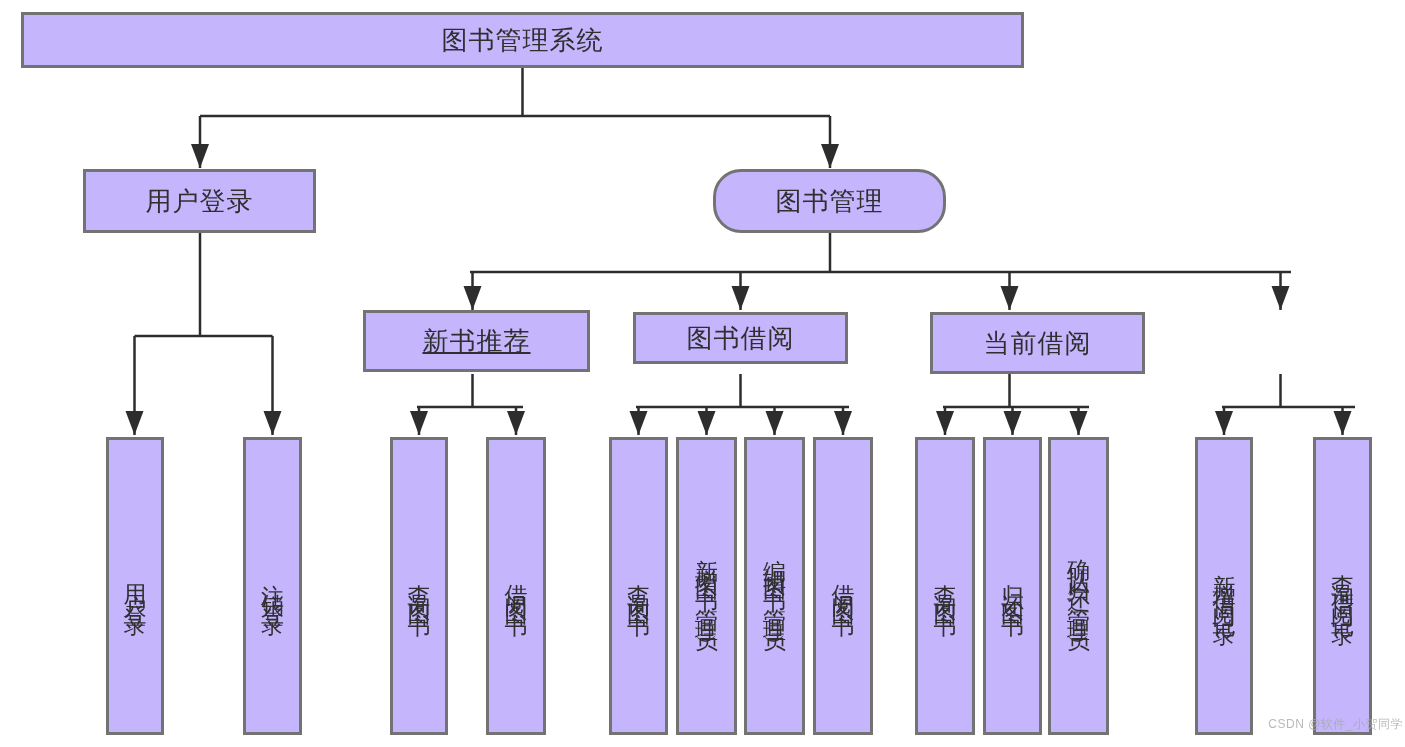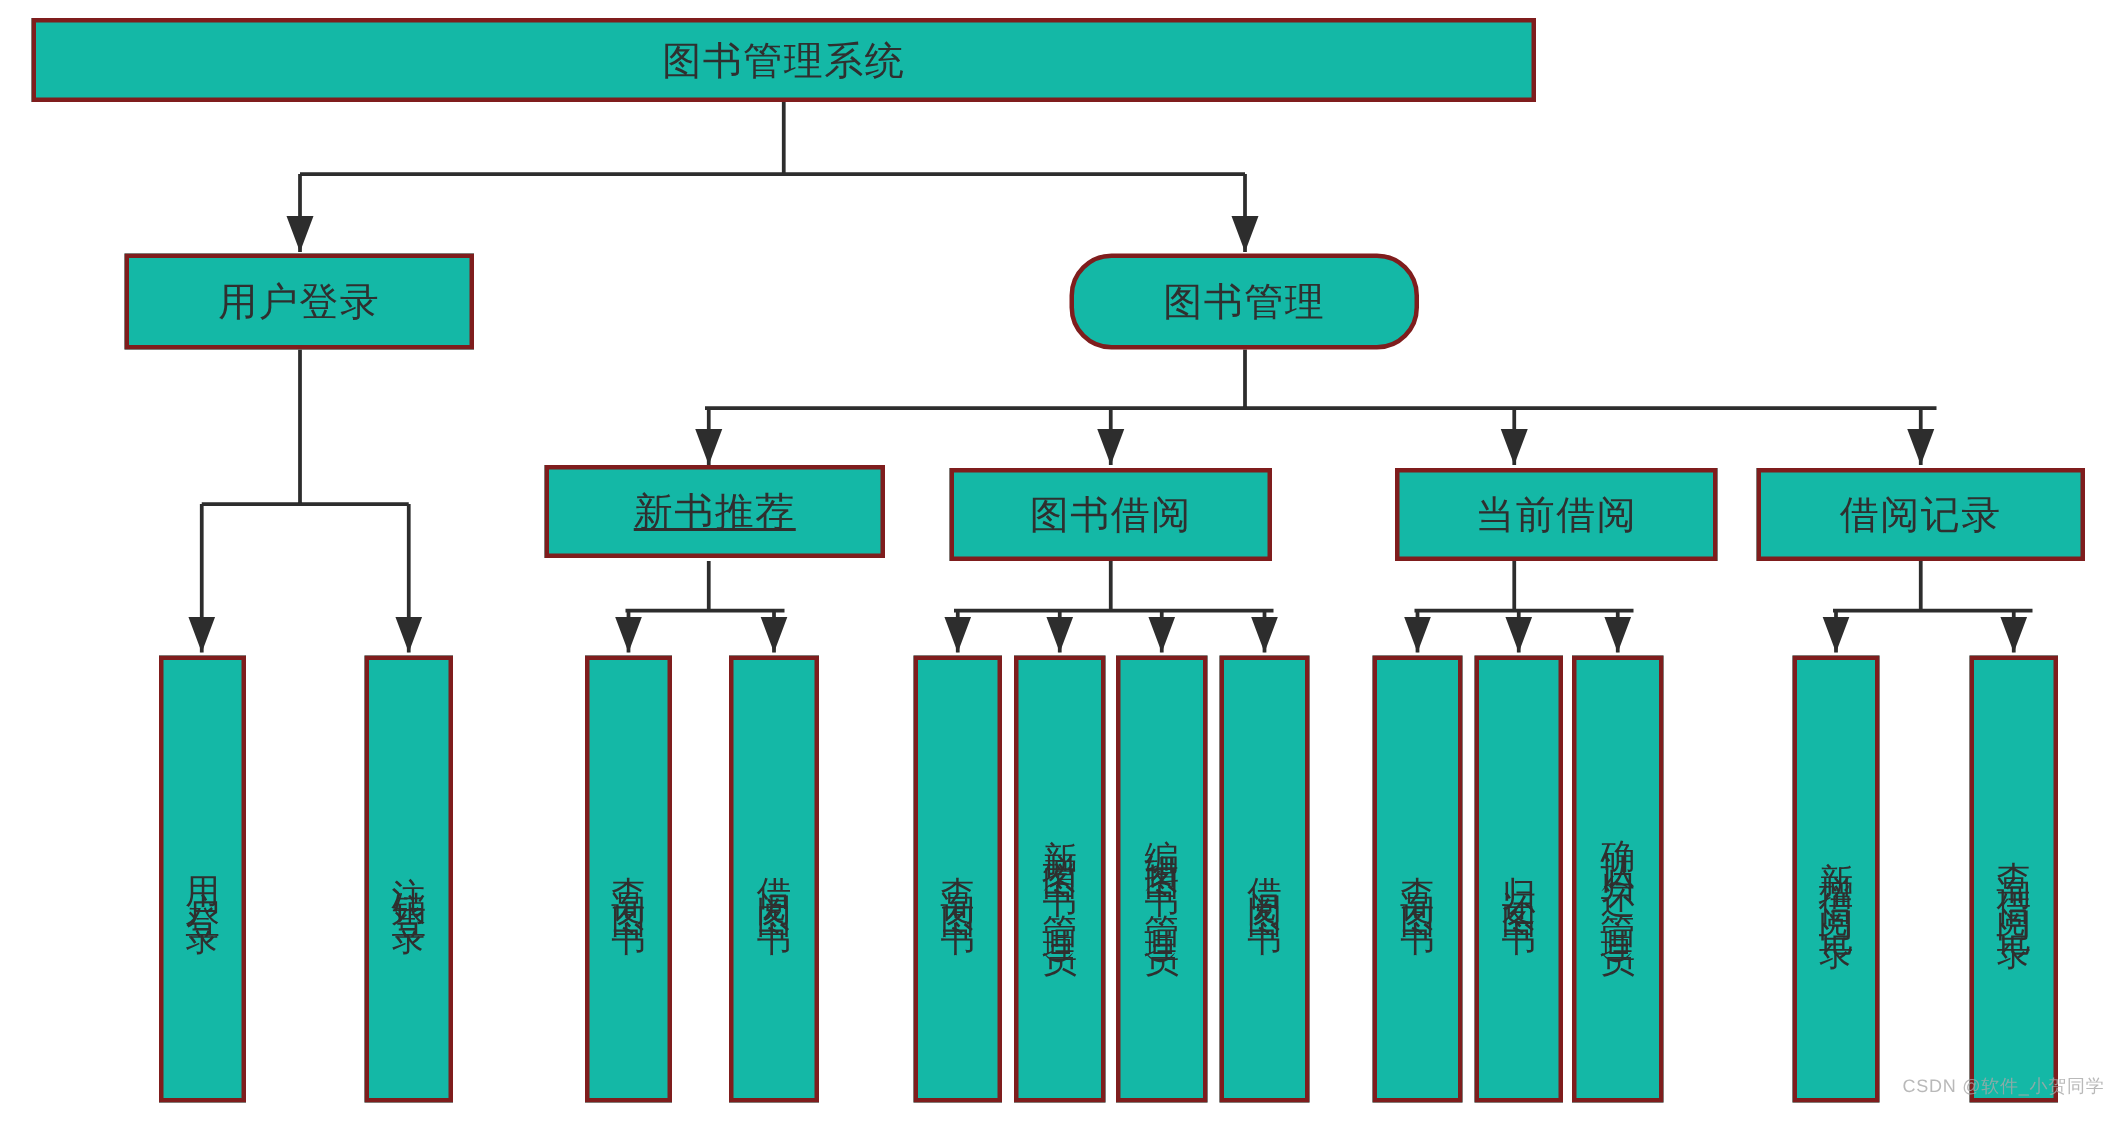--- a/index.html
+++ b/index.html
@@ -13,22 +13,22 @@
   }
   .connectors {
     position: absolute;
     left: 0; top: 0;
     width: 1405px; height: 747px;
     pointer-events: none;
   }
   .box {
     position: absolute;
     box-sizing: border-box;
-    border: 3px solid #7f1d1d;
-    background: #14b8a6;
+    border: 3px solid #737373;
+    background: #c4b5fd;
     color: #2f2f2f;
     display: flex;
     align-items: center;
     justify-content: center;
     text-align: center;
   }
   .hbox {
     font-size: 26px;
     letter-spacing: 1px;
     line-height: 1;
@@ -97,23 +97,22 @@
       <path d="M1342.5 407 V435" marker-end="url(#ah)"></path>
     </g>
   </svg>
 
   <div class="box hbox" style="left:21px; top:12px; width:1003px; height:56px;">图书管理系统</div>
 
   <div class="box hbox" style="left:83px; top:169px; width:233px; height:64px;">用户登录</div>
   <div class="box hbox" style="left:713px; top:169px; width:233px; height:64px;border-radius:28px;">图书管理</div>
 
   <div class="box hbox" style="left:363px; top:310px; width:227px; height:62px;text-decoration:underline;">新书推荐</div>
-  <div class="box hbox" style="left:633px; top:312px; width:215px; height:62px;">图书借阅</div>
+  <div class="box hbox" style="left:633px; top:312px; width:215px; height:52px;">图书借阅</div>
   <div class="box hbox" style="left:902px; top:312px; width:215px; height:62px;margin-left:28px;">当前借阅</div>
-  <div class="box hbox" style="left:1171px; top:312px; width:219px; height:62px;">借阅记录</div>
 
   <div class="box vbox" style="left:106px; top:437px; width:58px; height:298px;">用户登录</div>
   <div class="box vbox" style="left:243px; top:437px; width:59px; height:298px;">注销登录</div>
 
   <div class="box vbox" style="left:390px; top:437px; width:58px; height:298px;">查询图书</div>
   <div class="box vbox" style="left:486px; top:437px; width:60px; height:298px;">借阅图书</div>
 
   <div class="box vbox" style="left:609px; top:437px; width:59px; height:298px;">查询图书</div>
   <div class="box vbox" style="left:676px; top:437px; width:61px; height:298px;">新增图书（管理员）</div>
   <div class="box vbox" style="left:744px; top:437px; width:61px; height:298px;">编辑图书（管理员）</div>

